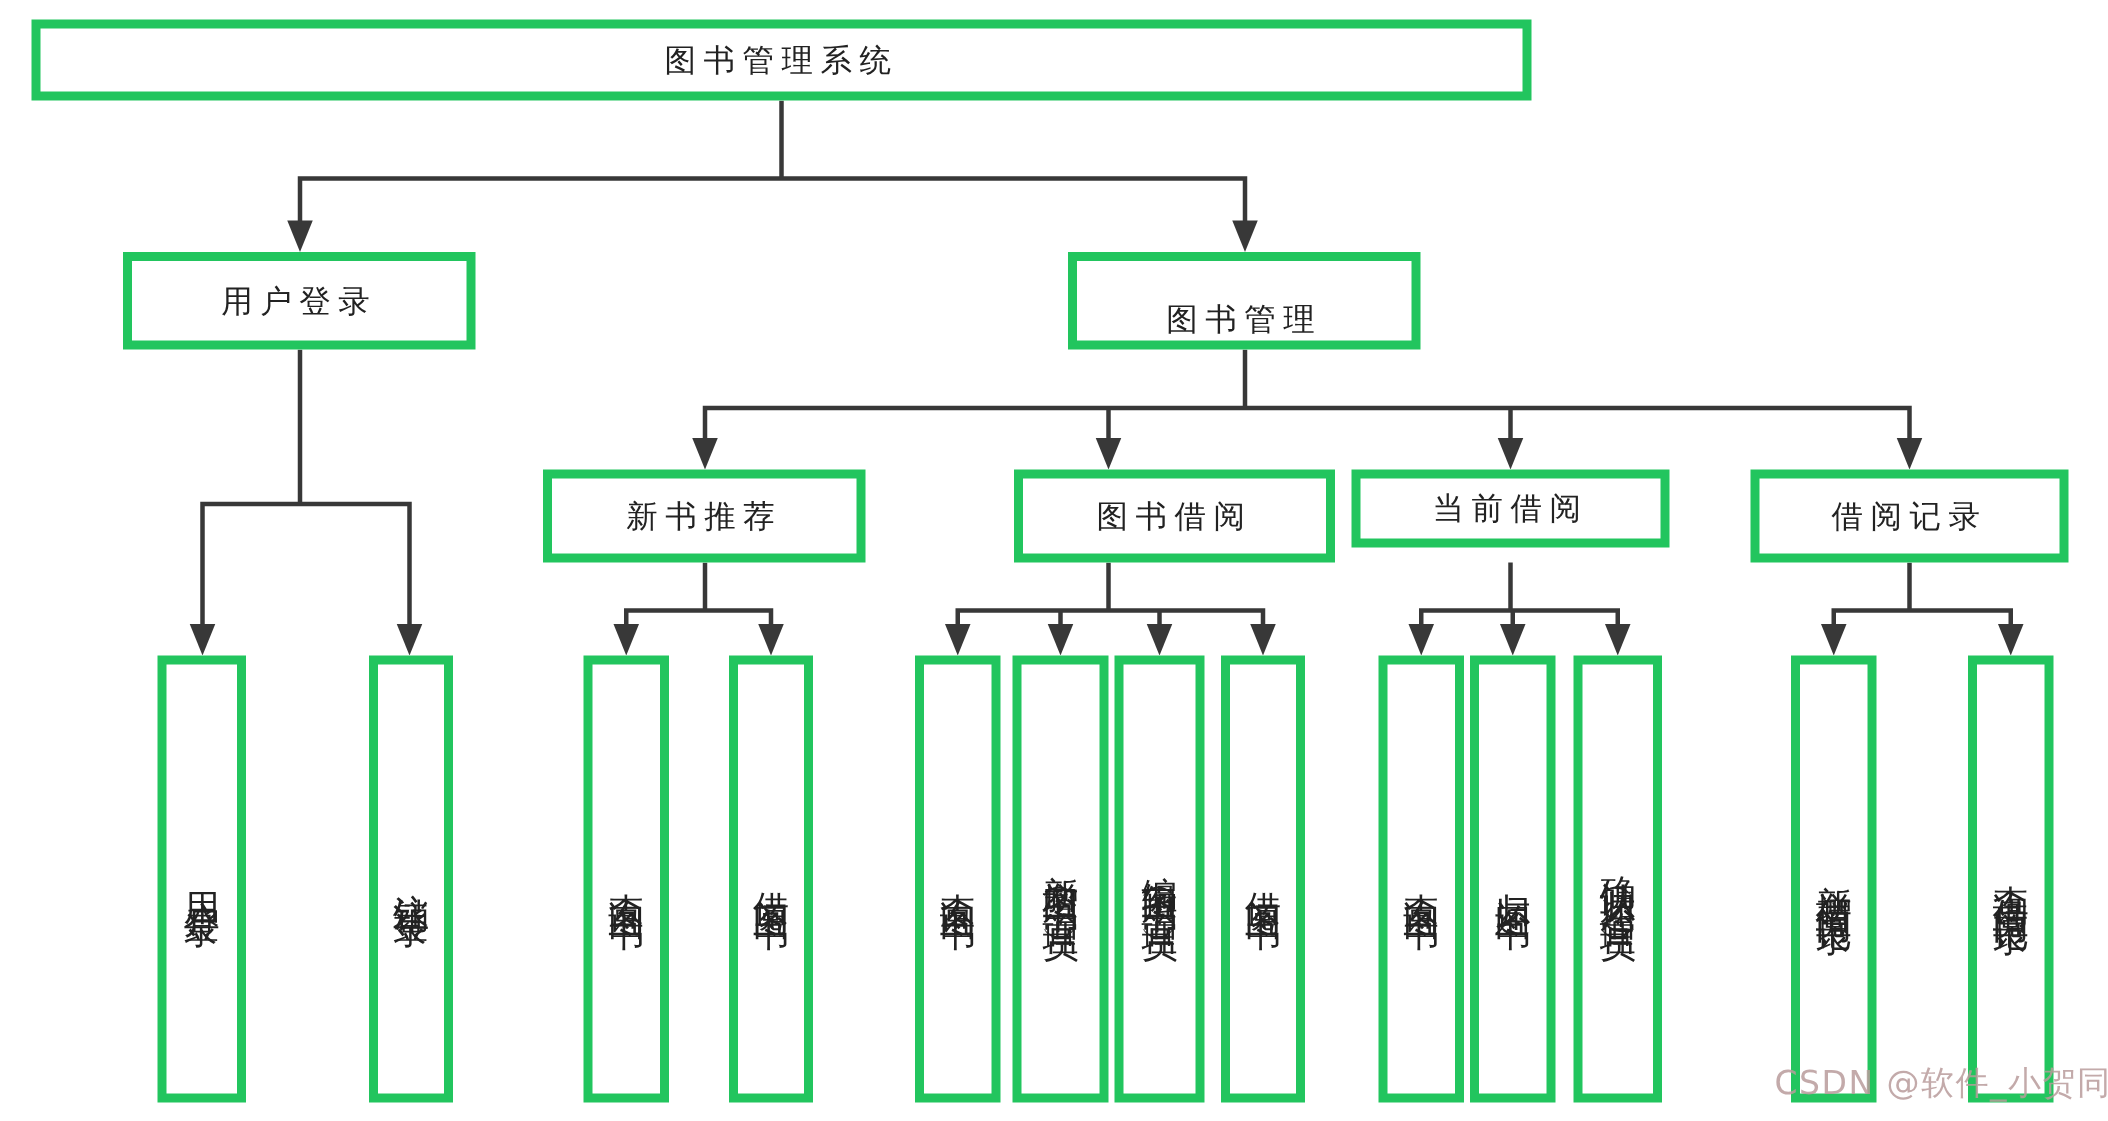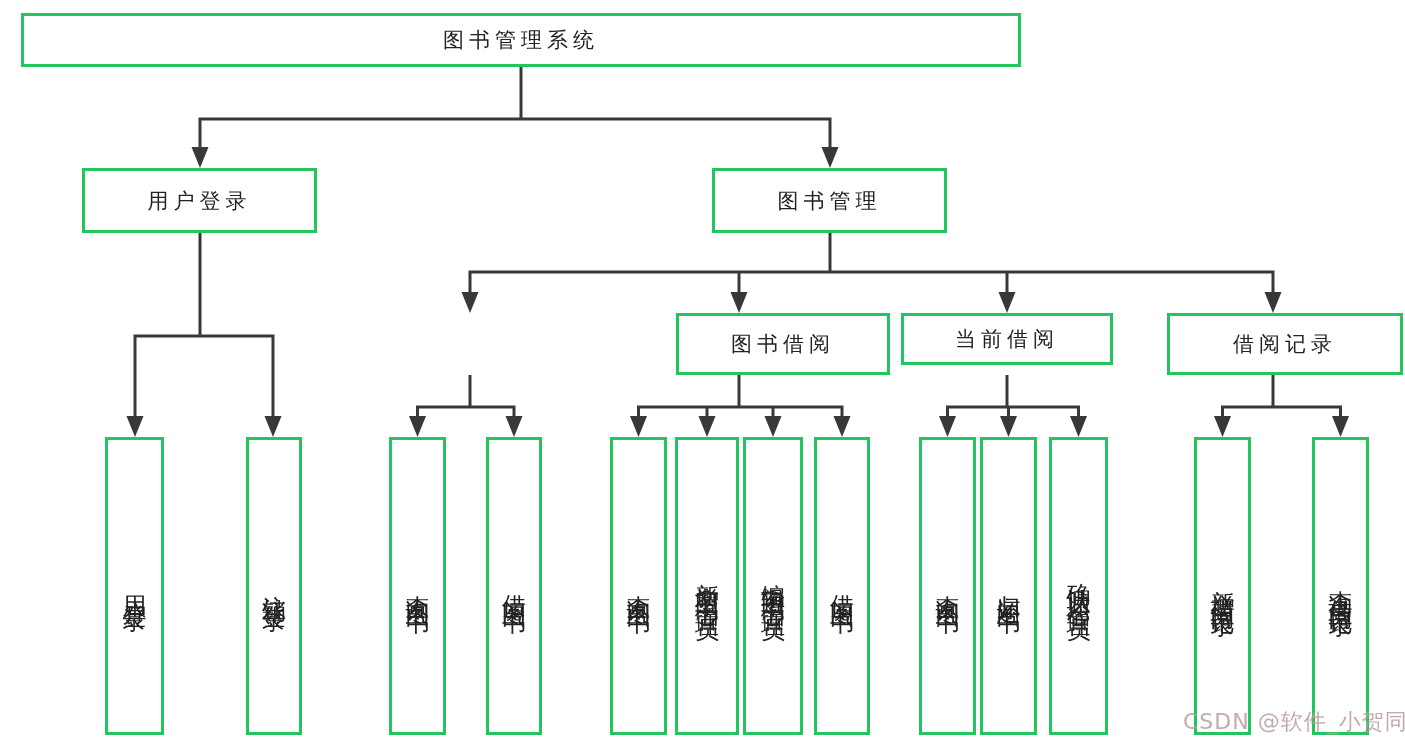--- a/index.html
+++ b/index.html
@@ -13,21 +13,21 @@
   }
   svg.connectors {
     position: absolute;
     left: 0; top: 0;
     width: 1405px; height: 747px;
     z-index: 1;
   }
   .node {
     position: absolute;
     box-sizing: border-box;
-    border: 3px solid #22c55e;
+    border: 6px solid #22c55e;
     background: #ffffff;
     display: flex;
     align-items: center;
     justify-content: center;
     z-index: 2;
   }
   .h-node span {
     font-size: 21px;
     letter-spacing: 5px;
     color: #222222;
@@ -98,31 +98,34 @@
       <path d="M1340.5 437 L1332 416 L1349 416 Z" fill="#383838" stroke="none"></path>
     </svg>
 
   <div class="node h-node" style="left:21px; top:13px; width:1000px; height:54px;">
     <span>图书管理系统</span>
   </div>
 
   <div class="node h-node" style="left:82px; top:168px; width:235px; height:65px;">
     <span>用户登录</span>
   </div>
-  <div class="node h-node" style="left:712px; top:168px; width:235px; height:65px;">
+  <div class="node h-node" style="left:712px; top:168px; width:235px; height:65px;align-items:flex-end;">
     <span>图书管理</span>
   </div>
 
+  <div class="node h-node" style="left:362px; top:313px; width:215px; height:62px;">
+    <span>新书推荐</span>
+  </div>
   <div class="node h-node" style="left:632px; top:313px; width:214px; height:62px;margin-left:44px;">
     <span>图书借阅</span>
   </div>
   <div class="node h-node" style="left:901px; top:313px; width:212px; height:52px;">
     <span>当前借阅</span>
   </div>
-  <div class="node h-node" style="left:1167px; top:313px; width:236px; height:62px;">
+  <div class="node h-node" style="left:1167px; top:313px; width:212px; height:62px;">
     <span>借阅记录</span>
   </div>
 
   <div class="node v-node" style="left:105px; top:437px; width:59px; height:298px;">
     <span>用户登录</span>
   </div>
   <div class="node v-node" style="left:246px; top:437px; width:56px; height:298px;">
     <span>注销登录</span>
   </div>
 

